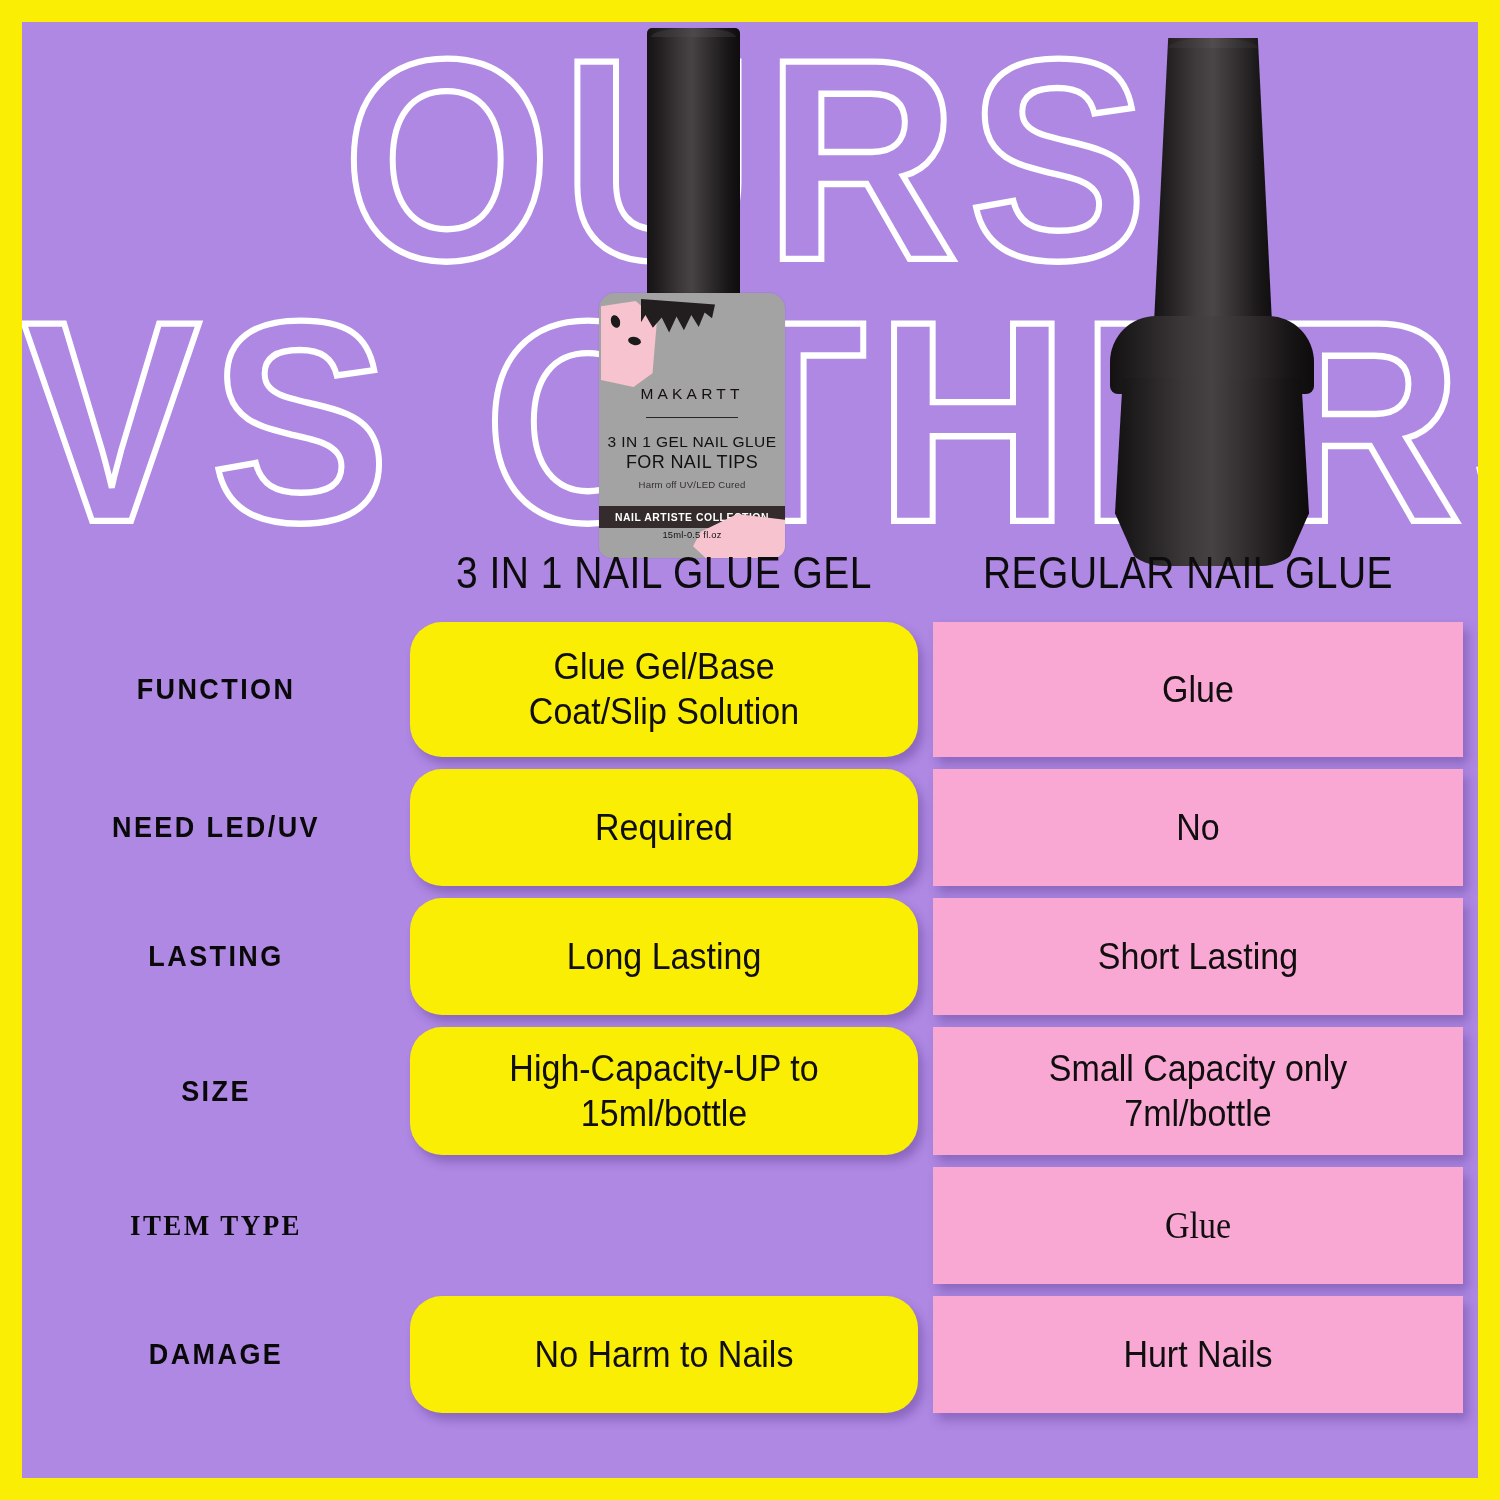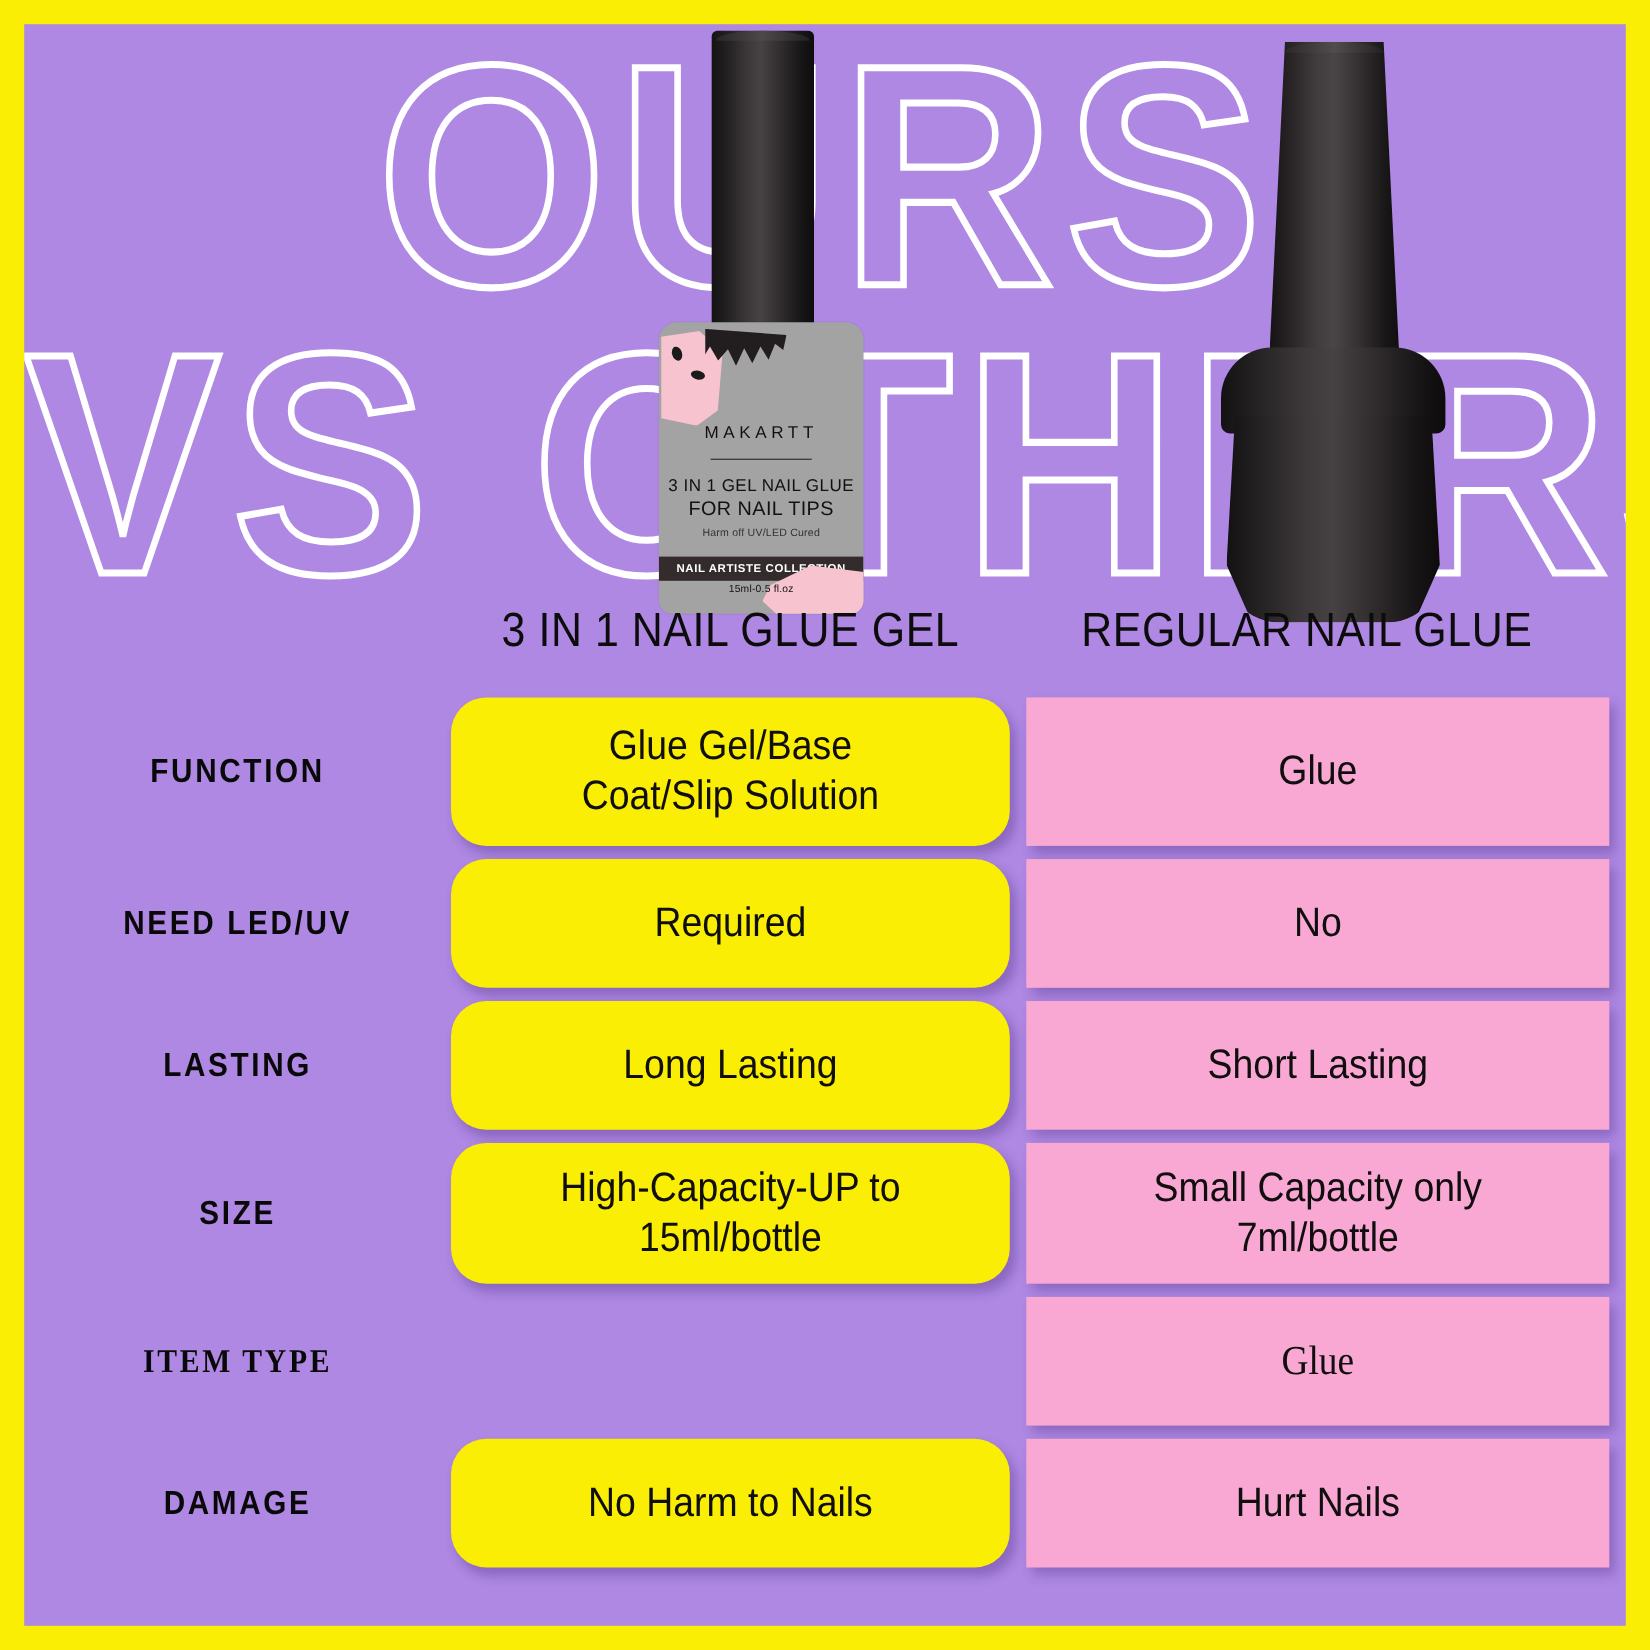--- a/index.html
+++ b/index.html
@@ -295,21 +295,21 @@
     color: #100E0E;
     padding: 0 14px;
     box-sizing: border-box;
     box-shadow: 5px 7px 10px rgba(60, 25, 110, .30);
   }
   .cell-ours  { left: 388px;  width: 508px; background: #FAEE05; border-radius: 32px; }
   .cell-other { left: 911px;  width: 530px; background: #f9a8d4; }
   .cell span { display: block; transform: scaleY(1.1); }
 
   
-  #row-function  { height: 135px; margin-top: 12px; }
+  #row-function  { height: 135px; }
   #row-ledtuv    { height: 117px; }
   #row-lasting   { height: 117px; }
   #row-size      { height: 128px; }
   #row-itemtype  { height: 117px; font-family: Liberation Serif, serif; }
   #row-damage    { height: 117px; }
 </style>
 </head>
 <body>
 
 <div id="poster">

